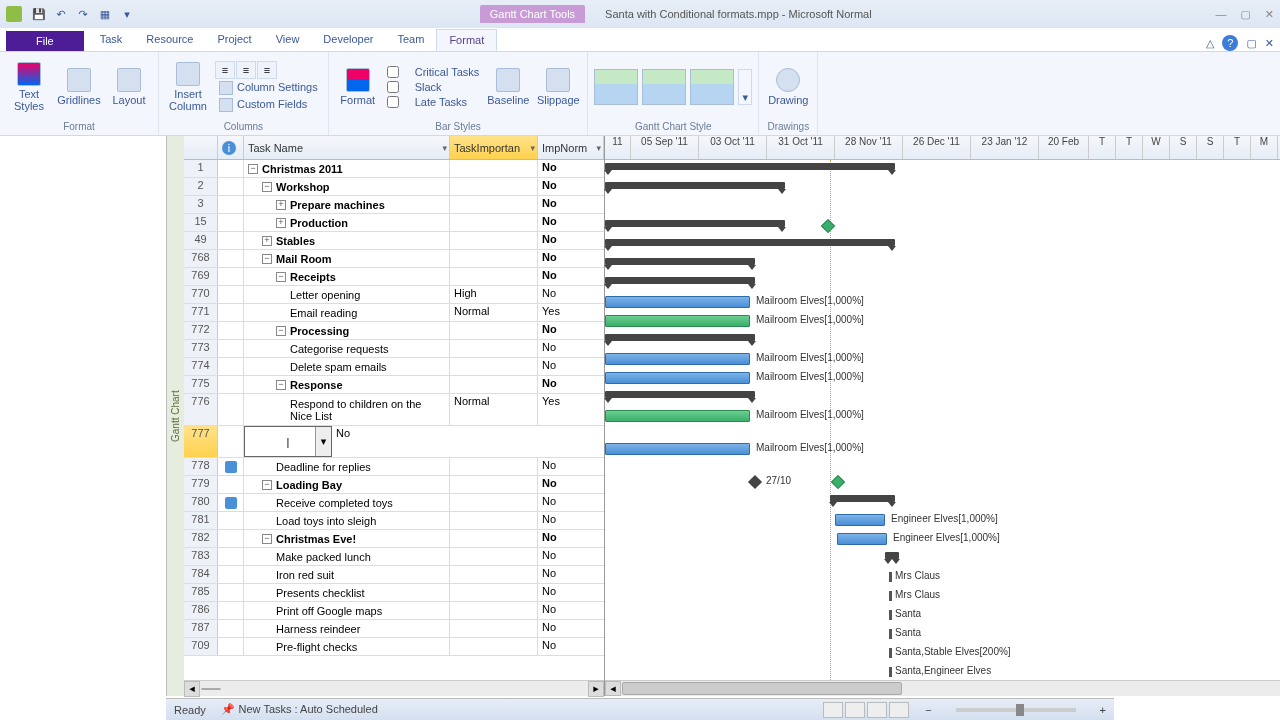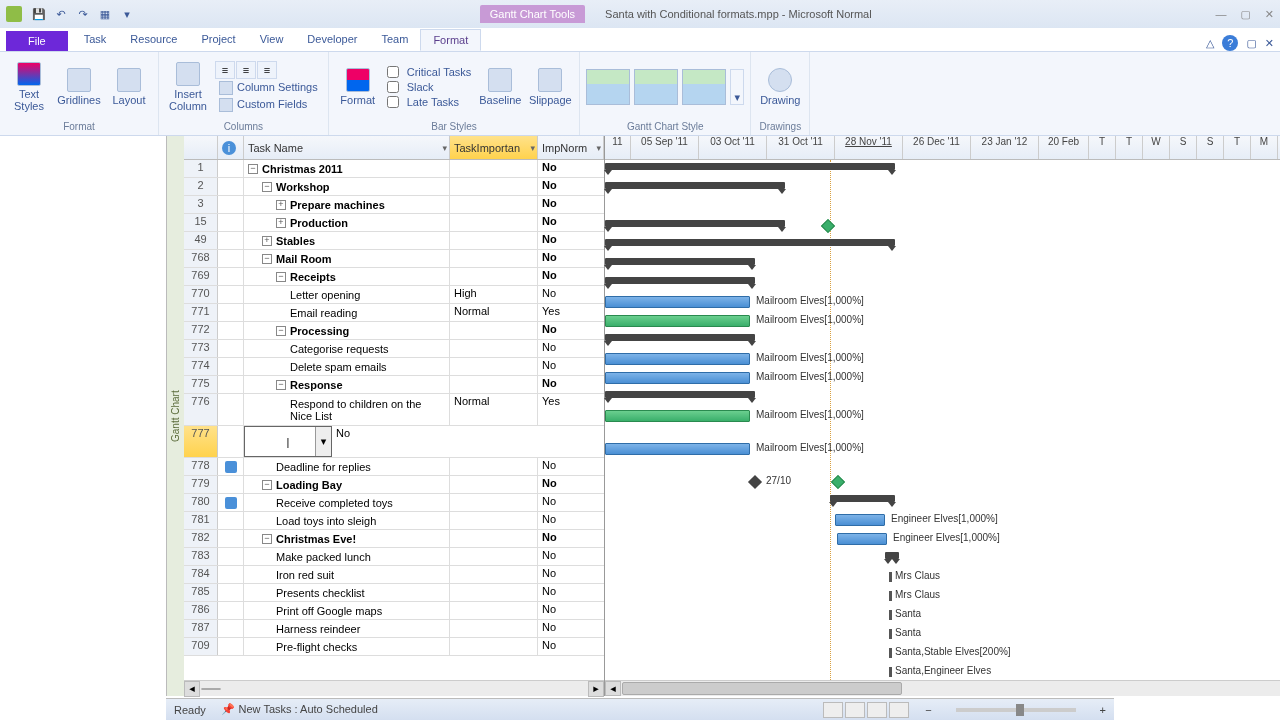--- a/index.html
+++ b/index.html
@@ -10,39 +10,39 @@
 .titlebar .app-icon { width: 16px; height: 16px; background: #8fbd47; border-radius: 2px; margin-right: 8px; }
 .qat { display: flex; gap: 4px; align-items: center; }
 .qat-btn { width: 18px; height: 18px; display: flex; align-items: center; justify-content: center; color: #3b5998; }
 .title-center { flex: 1; display: flex; justify-content: center; align-items: center; gap: 20px; }
 .context-tab { background: #c89ad6; color: #fff; padding: 3px 10px; border-radius: 2px 2px 0 0; }
 .doc-title { color: #555; }
 .win-controls { display: flex; gap: 14px; color: #888; }
 
 
 .ribbon-tabs { height: 24px; background: #fff; display: flex; align-items: flex-end; padding: 0 6px; border-bottom: 1px solid #cdd9ed; }
-.file-tab { background: #6d28d9; color: #fff; padding: 4px 22px; margin-right: 4px; }
+.file-tab { background: #4c1d95; color: #fff; padding: 4px 30px; margin-right: 4px; }
 .rtab { padding: 4px 12px; color: #3b5998; cursor: pointer; }
 .rtab.active { background: #f3f6fc; border: 1px solid #cdd9ed; border-bottom: 1px solid #f3f6fc; color: #5a3e8c; }
 .ribbon-help { margin-left: auto; display: flex; gap: 8px; align-items: center; color: #3b5998; }
 
 
 .ribbon { height: 84px; background: #f3f6fc; border-bottom: 1px solid #cdd9ed; display: flex; }
 .rgroup { border-right: 1px solid #dde5f0; padding: 2px 6px; display: flex; flex-direction: column; }
 .rgroup-body { flex: 1; display: flex; align-items: center; gap: 4px; }
 .rgroup-label { text-align: center; color: #6b7c99; font-size: 10px; padding: 1px 0; }
 .big-btn { display: flex; flex-direction: column; align-items: center; justify-content: center; width: 46px; height: 62px; color: #3b5998; }
 .big-btn .bicon { width: 24px; height: 24px; margin-bottom: 2px; background: #d4dff0; border: 1px solid #a9bdd9; border-radius: 2px; }
 .small-btns { display: flex; flex-direction: column; gap: 1px; }
 .small-btn { display: flex; align-items: flex-start; gap: 4px; padding: 1px 4px; color: #3b5998; }
 .small-btn .sicon { width: 14px; height: 14px; background: #d4dff0; border: 1px solid #a9bdd9; }
 .align-btns { display: flex; flex-direction: column; gap: 1px; }
 .align-row { display: flex; gap: 1px; }
 .align-cell { width: 20px; height: 18px; background: #eef3fb; border: 1px solid #cdd9ed; display: flex; align-items: center; justify-content: center; }
-.check-item { display: flex; align-items: flex-end; gap: 8px; color: #3b5998; padding: 1px 2px; }
+.check-item { display: flex; align-items: flex-end; gap: 16px; color: #3b5998; padding: 1px 2px; }
 .check-item input { width: 12px; height: 12px; }
 .style-gallery { display: flex; gap: 4px; align-items: center; }
 .style-swatch { width: 44px; height: 36px; background: linear-gradient(#c5e8c5 40%, #b5d5f0 40%); border: 1px solid #a9bdd9; }
 .gallery-more { width: 14px; height: 36px; border: 1px solid #cdd9ed; display: flex; align-items: flex-end; justify-content: center; color: #3b5998; }
 
 
 .main { position: absolute; top: 136px; left: 166px; right: 166px; bottom: 24px; display: flex; }
 
 
 .left-strip { width: 18px; background: #e6edde; border-right: 1px solid #bbb; display: flex; align-items: center; justify-content: center; writing-mode: vertical-rl; transform: rotate(180deg); color: #5a6b3a; font-size: 10px; }
@@ -521,21 +521,21 @@
     </div>
   </div>
 
   <div class="gantt-wrap">
     <div class="gantt-head">
       <div class="gh-top" id="gh-top">
           <div class="gh-cell" style="width: 26px;">11</div>
           <div class="gh-cell" style="width: 68px;">05 Sep '11</div>
           <div class="gh-cell" style="width: 68px;">03 Oct '11</div>
           <div class="gh-cell" style="width: 68px;">31 Oct '11</div>
-          <div class="gh-cell" style="width: 68px; text-decoration: underline;">28 Nov '11</div>
+          <div class="gh-cell" style="width: 68px;">28 Nov '11</div>
           <div class="gh-cell" style="width: 68px;">26 Dec '11</div>
           <div class="gh-cell" style="width: 68px;">23 Jan '12</div>
           <div class="gh-cell" style="width: 50px;">20 Feb</div>
         </div>
       <div class="gh-bot" id="gh-bot">
           <div class="gh-cell" style="width: 27px;">T</div>
           <div class="gh-cell" style="width: 27px;">T</div>
           <div class="gh-cell" style="width: 27px;">W</div>
           <div class="gh-cell" style="width: 27px;">S</div>
           <div class="gh-cell" style="width: 27px;">S</div>

